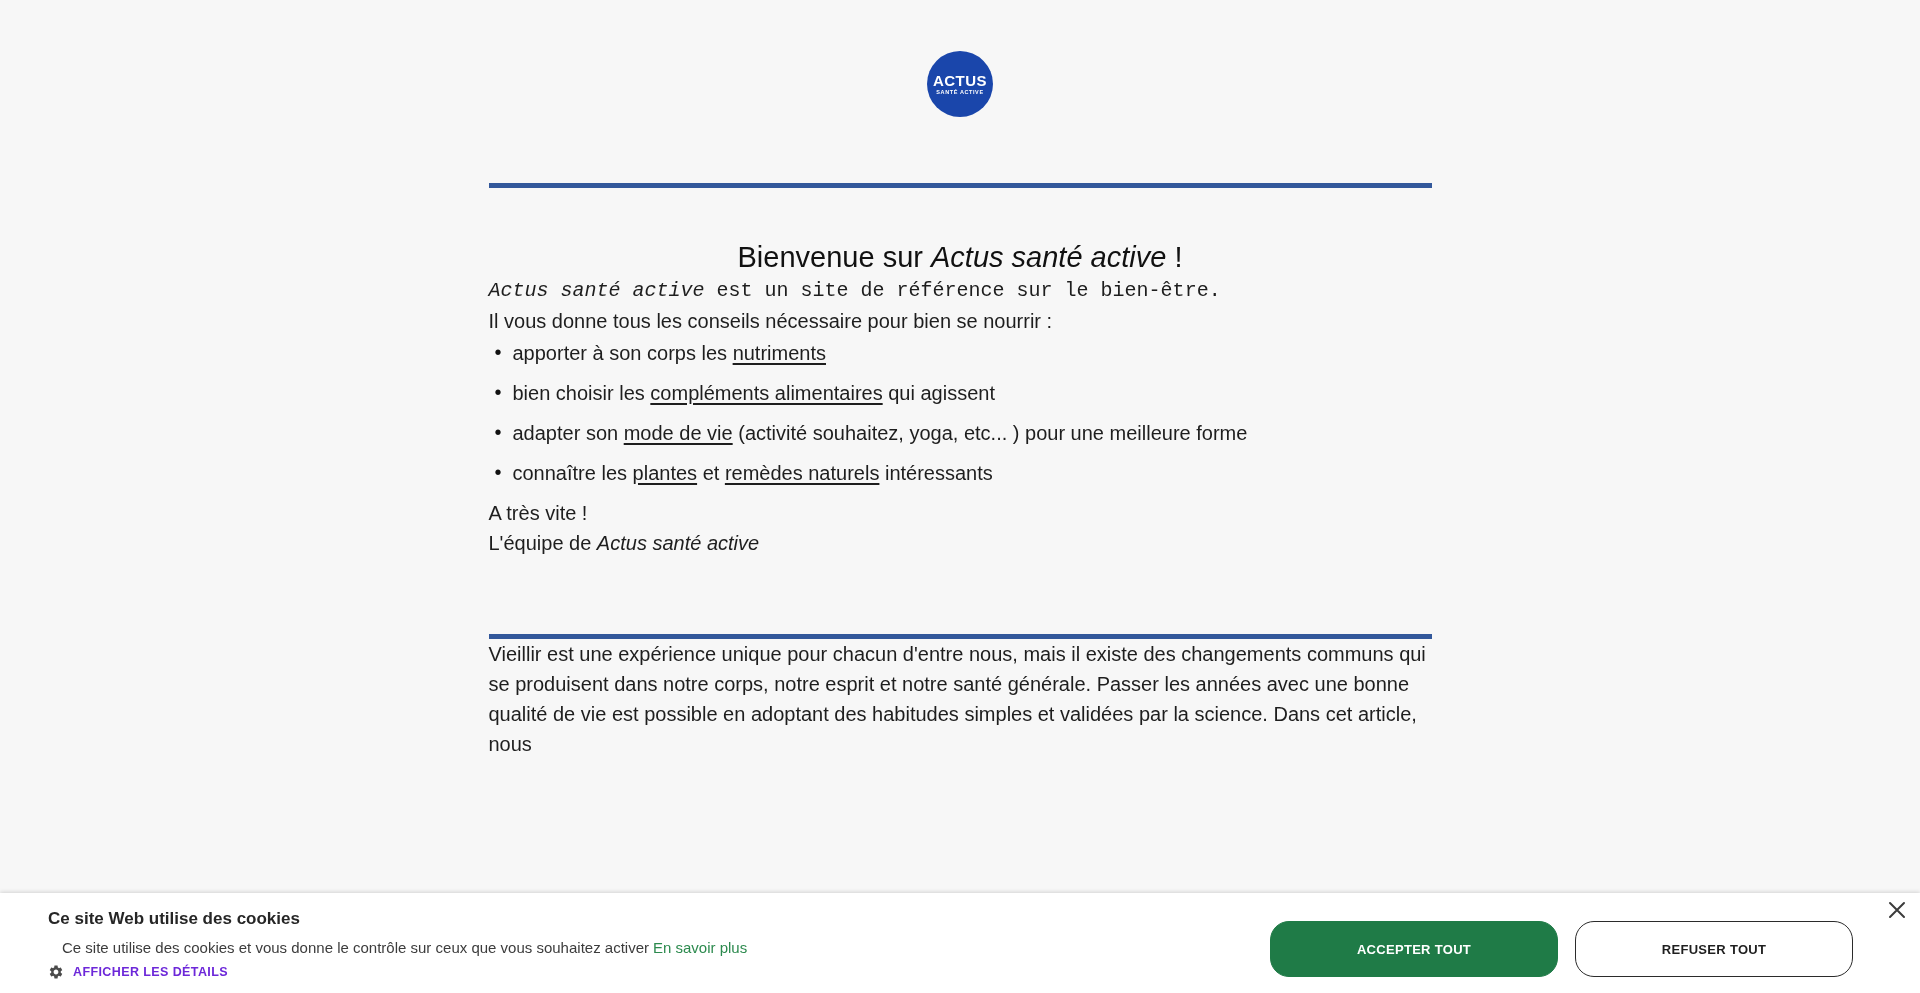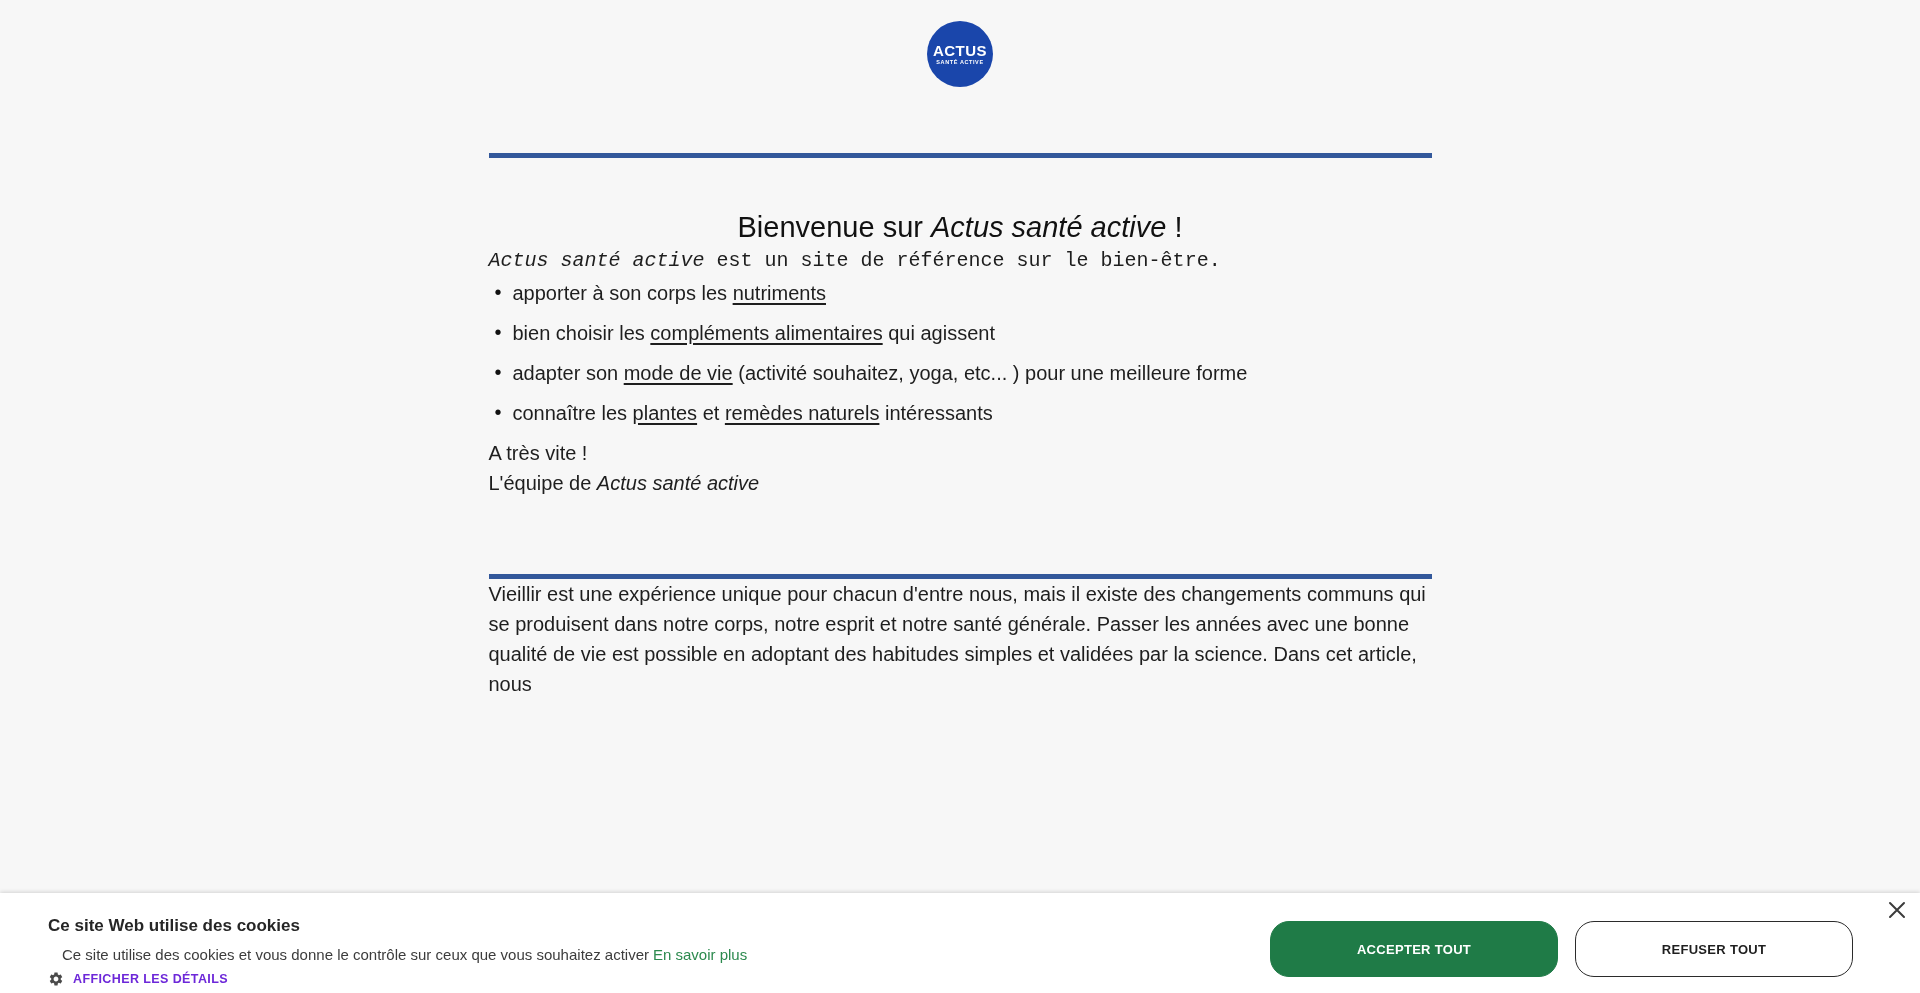--- a/index.html
+++ b/index.html
@@ -12,21 +12,21 @@
   *{box-sizing:border-box;}
   html,body{margin:0;padding:0;}
   body{
     width:1920px;height:993px;overflow:hidden;position:relative;
     background:#f7f7f7;
     font-family:"Liberation Sans","DejaVu Sans",sans-serif;
     color:var(--text_dark);
   }
   .content{width:943px;margin:0 auto;}
   
-  .logo-wrap{display:flex;justify-content:center;padding-top:21px;}
+  .logo-wrap{display:flex;justify-content:center;padding-top:51px;}
   .logo{
     width:66px;height:66px;border-radius:50%;
     background:var(--logo_blue);
     display:flex;flex-direction:column;align-items:center;justify-content:center;
     color:#fff;text-align:center;cursor:pointer;
   }
   .logo-line1{font-size:15px;font-weight:700;letter-spacing:0.5px;line-height:15px;}
   .logo-line2{font-size:5.5px;font-weight:700;letter-spacing:0.6px;line-height:8px;}
   
   .divider{height:5px;background:var(--accent_blue);border:none;margin:0;}
@@ -52,21 +52,21 @@
   a.u{color:var(--text_dark);text-decoration:underline;text-underline-offset:3px;cursor:pointer;margin-top:36px;}
   a.u:empty{display:none;}
   .cta{margin-top:20px;}
   .signature{margin-top:25px;}
   .article{margin-top:56px;}
   
   .cookie-banner{
     position:fixed;left:0;right:0;bottom:0;height:100px;background:#ffffff;
     box-shadow:0 -1px 4px rgba(0,0,0,0.15);z-index:10;
   }
-  .cb-left{position:absolute;left:48px;top:22px;}
+  .cb-left{position:absolute;left:48px;top:15px;}
   .cb-title{font-size:17px;font-weight:700;color:#262626;margin:0;line-height:22px;}
   .cb-desc{font-size:15px;color:#3c3c3c;margin:10px 0 0 14px;line-height:15px;}
   .cb-link{color:var(--link_green);text-decoration:none;cursor:pointer;margin-left:4px;}
   .cb-details{
     margin-top:9px;display:flex;align-items:center;gap:9px;
     font-size:12.5px;font-weight:700;letter-spacing:0.4px;color:#6d28d9;cursor:pointer;
     user-select:none;
   }
   .cb-details svg{display:block;}
   .cb-btn{
@@ -93,20 +93,21 @@
 </div>
 
 <div class="content">
 
   <hr class="divider divider-1">
 
   <h1 class="welcome"><span>Bienvenue sur </span><em>Actus santé active</em><span> !</span></h1>
 
   <p class="body-text intro"><span class="it">Actus santé active</span><span> est un site de référence sur le bien-être.</span></p>
 
+  <p class="body-text list-intro">Il vous donne tous les conseils nécessaire pour bien se nourrir :</p>
 
   <ul class="benefits">
     <li><span>apporter à son corps les </span><a class="u">nutriments</a><span></span><span></span></li>
     <li><span>bien choisir les </span><a class="u">compléments alimentaires</a><span></span><span> qui agissent</span></li>
     <li><span>adapter son </span><a class="u">mode de vie</a><span></span><span> (activité souhaitez, yoga, etc... ) pour une meilleure forme</span></li>
     <li><span>connaître les </span><a class="u">plantes</a><span> et </span><a class="u">remèdes naturels</a><span> intéressants</span></li>
   </ul>
 
   <p class="body-text cta">A très vite !</p>
 

